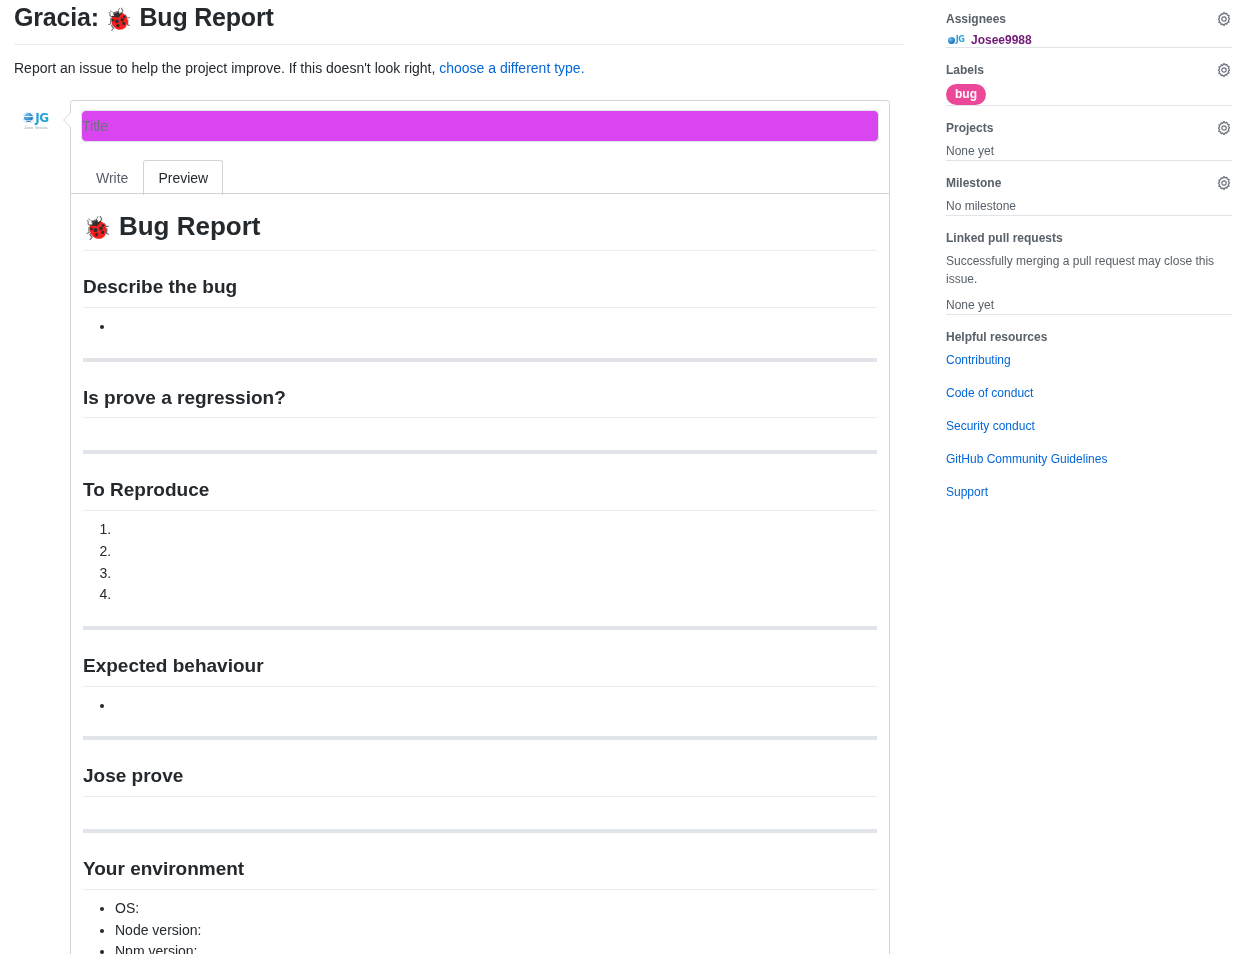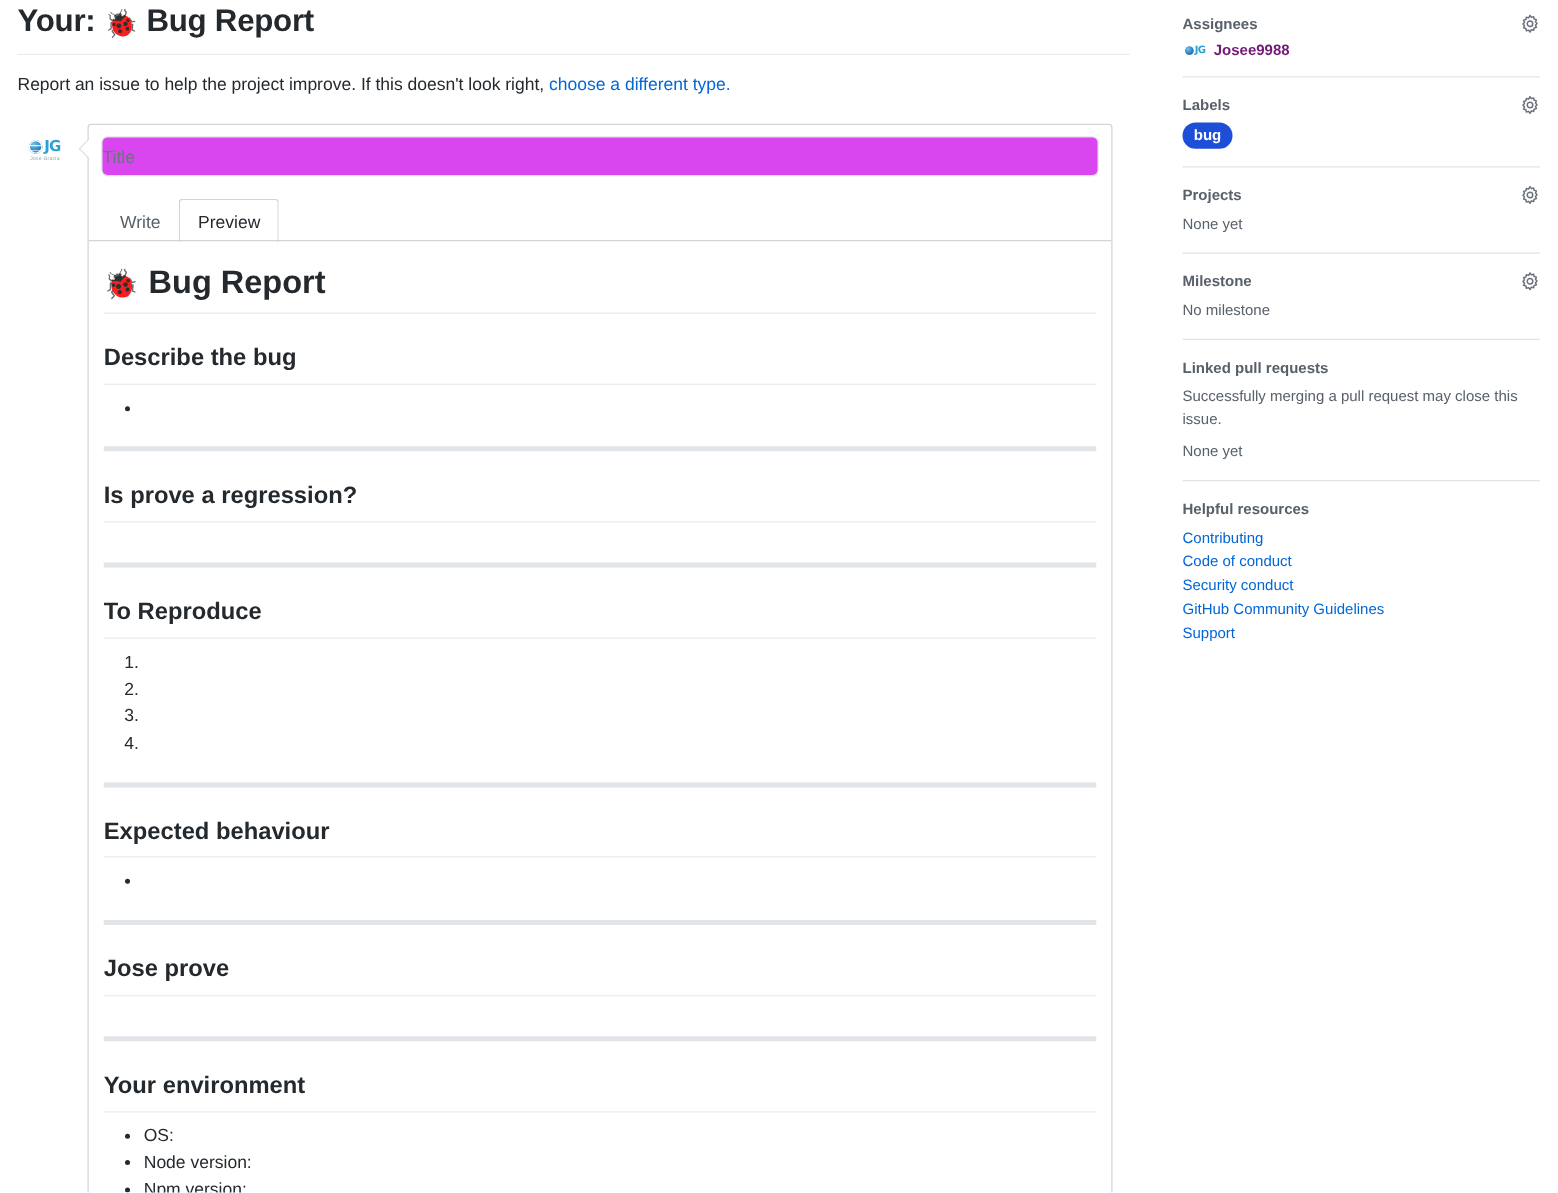--- a/index.html
+++ b/index.html
@@ -223,21 +223,21 @@
 
   
   .sidebar {
     position: absolute;
     left: 946px; top: 0;
     width: 286px;
     padding-top: 11px;
     font-size: 12px;
     color: #586069;
   }
-  .sb-block { padding-bottom: 14px; }
+  .sb-block { }
   .sb-block.bordered { border-bottom: 1px solid #e1e4e8; margin-bottom: 14px; }
   .sb-head {
     display: flex;
     align-items: flex-start;
     justify-content: space-between;
     margin-bottom: 6px;
   }
   .sb-title {
     font-size: 12px;
     font-weight: bold;
@@ -273,32 +273,32 @@
     display: inline-block;
     padding: 2px 9px 3px 9px;
     border-radius: 2em;
     font-size: 12px;
     font-weight: bold;
     line-height: 16px;
     color: #ffffff;
     cursor: pointer;
   }
 
-  .res-links { display: flex; flex-direction: column; gap: 1px; margin-top: 4px; }
+  .res-links { display: flex; flex-direction: column; gap: 15px; margin-top: 4px; }
   .res-links a { font-size: 12px; line-height: 18px; color: #0366d6; text-decoration: none; cursor: pointer; }
 </style>
 </head>
 <body>
 
 <div class="page">
 
   <div class="main-col">
 
     <h1 class="page-title">
-      <span>Your:</span>
+      <span>Gracia:</span>
       <span class="bug-emoji">🐞</span>
       <span>Bug Report</span>
     </h1>
 
     <div class="title-rule"></div>
 
     <div class="subtitle">
       <span>Report an issue to help the project improve. If this doesn't look right,</span>
       <a class="link">choose a different type.</a>
     </div>
@@ -396,21 +396,21 @@
     <div class="sb-block bordered">
       <div class="sb-head">
         <span class="sb-title">Labels</span>
         <span class="gear">
           <svg width="16" height="16" viewBox="0 0 16 16" fill="none" stroke="#6a737d" stroke-width="1.2">
             <circle cx="8" cy="8" r="2.2"></circle>
             <path d="M8 1.4l1.1 1.5 1.8-.5.4 1.8 1.8.5-.7 1.7 1.2 1.4-1.2 1.4.7 1.7-1.8.5-.4 1.8-1.8-.5L8 14.6l-1.1-1.5-1.8.5-.4-1.8-1.8-.5.7-1.7L2.4 8.2l1.2-1.4-.7-1.7 1.8-.5.4-1.8 1.8.5z" stroke-linejoin="round"></path>
           </svg>
         </span>
       </div>
-      <div id="labels-root"><span class="label-pill" style="background: #1d4ed8; color: rgb(255, 255, 255);">bug</span></div>
+      <div id="labels-root"><span class="label-pill" style="background: #ec4899; color: rgb(255, 255, 255);">bug</span></div>
     </div>
 
     <div class="sb-block bordered">
       <div class="sb-head">
         <span class="sb-title">Projects</span>
         <span class="gear">
           <svg width="16" height="16" viewBox="0 0 16 16" fill="none" stroke="#6a737d" stroke-width="1.2">
             <circle cx="8" cy="8" r="2.2"></circle>
             <path d="M8 1.4l1.1 1.5 1.8-.5.4 1.8 1.8.5-.7 1.7 1.2 1.4-1.2 1.4.7 1.7-1.8.5-.4 1.8-1.8-.5L8 14.6l-1.1-1.5-1.8.5-.4-1.8-1.8-.5.7-1.7L2.4 8.2l1.2-1.4-.7-1.7 1.8-.5.4-1.8 1.8.5z" stroke-linejoin="round"></path>
           </svg>

